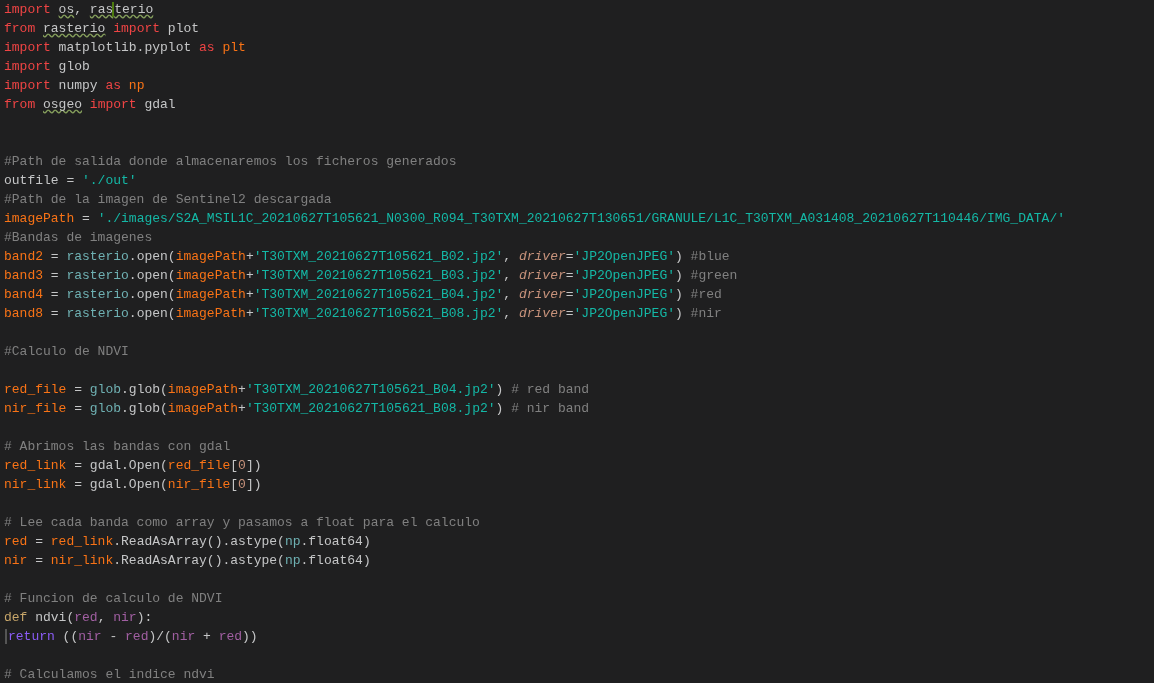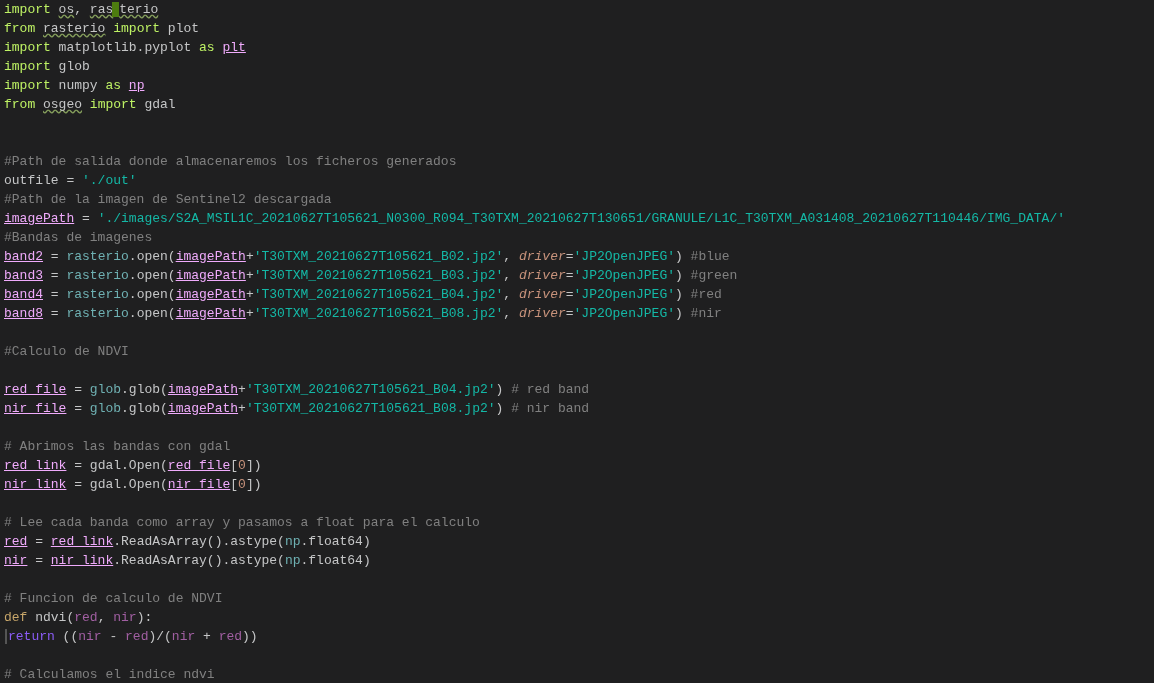--- a/index.html
+++ b/index.html
@@ -5,31 +5,31 @@
   * { margin:0; padding:0; box-sizing:border-box; }
   body {
     background:#1f1f20;
     font-family:Consolas,Menlo,'Courier New',monospace;
     font-size:13px;
     line-height:19px;
     color:#c5c6c7;
     padding:0 4px;
   }
   .code { white-space:pre; }
-  .kw-import { color:#bef264;text-align:right; }
+  .kw-import { color:#ef4444;text-align:right; }
   .kw-orange { color:#8b5cf6; }
   .kw-def { color:#c7a66a;margin-top:28px; }
   .underline-warn { text-decoration:underline wavy #86a05c; text-decoration-skip-ink:none; }
   .ident { color:#c5c6c7; }
-  .mod-purple { color:#f0abfc;text-decoration:underline; }
+  .mod-purple { color:#f97316; }
   .cyan { color:#6fb1b3; }
   .string { color:#14b8a6; }
   .comment { color:#808080; }
   .num-orange { color:#c7927b; }
   .param { color:#c7927b; font-style:italic;text-align:right; }
   .typefloat { color:#a15fa2; }
   .linebar { display:inline-block; width:2px; height:15px; background:#555; vertical-align:middle; margin:0 1px; }
-  .cursor { border-left:7px solid #4d7c0f; margin-left:-1px; }
+  .cursor { border-left:2px solid #4d7c0f; margin-left:-1px; }
 </style>
 </head>
 <body>
 
 <div id="editor" class="code"><div class="code"><span class="kw-import">import </span><span class="underline-warn">os</span><span class="ident">, </span><span class="underline-warn">ras</span><span class="underline-warn cursor">terio</span></div><div class="code"><span class="kw-import">from </span><span class="underline-warn">rasterio</span><span class="kw-import"> import </span><span class="ident">plot</span></div><div class="code"><span class="kw-import">import </span><span class="ident">matplotlib.pyplot </span><span class="kw-import">as </span><span class="mod-purple">plt</span></div><div class="code"><span class="kw-import">import </span><span class="ident">glob</span></div><div class="code"><span class="kw-import">import </span><span class="ident">numpy </span><span class="kw-import">as </span><span class="mod-purple">np</span></div><div class="code"><span class="kw-import">from </span><span class="underline-warn">osgeo</span><span class="kw-import"> import </span><span class="ident">gdal</span></div><div class="code">&nbsp;</div><div class="code">&nbsp;</div><div class="code"><span class="comment">#Path de salida donde almacenaremos los ficheros generados</span></div><div class="code"><span class="ident">outfile = </span><span class="string">'./out'</span></div><div class="code"><span class="comment">#Path de la imagen de Sentinel2 descargada</span></div><div class="code"><span class="mod-purple">imagePath</span><span class="ident"> = </span><span class="string">'./images/S2A_MSIL1C_20210627T105621_N0300_R094_T30TXM_20210627T130651/GRANULE/L1C_T30TXM_A031408_20210627T110446/IMG_DATA/'</span></div><div class="code"><span class="comment">#Bandas de imagenes</span></div><div class="code"><span class="mod-purple">band2</span><span class="ident"> = </span><span class="cyan">rasterio</span><span class="ident">.open(</span><span class="mod-purple">imagePath</span><span class="ident">+</span><span class="string">'T30TXM_20210627T105621_B02.jp2'</span><span class="ident">, </span><span class="param">driver</span><span class="ident">=</span><span class="string">'JP2OpenJPEG'</span><span class="ident">) </span><span class="comment">#blue</span></div><div class="code"><span class="mod-purple">band3</span><span class="ident"> = </span><span class="cyan">rasterio</span><span class="ident">.open(</span><span class="mod-purple">imagePath</span><span class="ident">+</span><span class="string">'T30TXM_20210627T105621_B03.jp2'</span><span class="ident">, </span><span class="param">driver</span><span class="ident">=</span><span class="string">'JP2OpenJPEG'</span><span class="ident">) </span><span class="comment">#green</span></div><div class="code"><span class="mod-purple">band4</span><span class="ident"> = </span><span class="cyan">rasterio</span><span class="ident">.open(</span><span class="mod-purple">imagePath</span><span class="ident">+</span><span class="string">'T30TXM_20210627T105621_B04.jp2'</span><span class="ident">, </span><span class="param">driver</span><span class="ident">=</span><span class="string">'JP2OpenJPEG'</span><span class="ident">) </span><span class="comment">#red</span></div><div class="code"><span class="mod-purple">band8</span><span class="ident"> = </span><span class="cyan">rasterio</span><span class="ident">.open(</span><span class="mod-purple">imagePath</span><span class="ident">+</span><span class="string">'T30TXM_20210627T105621_B08.jp2'</span><span class="ident">, </span><span class="param">driver</span><span class="ident">=</span><span class="string">'JP2OpenJPEG'</span><span class="ident">) </span><span class="comment">#nir</span></div><div class="code">&nbsp;</div><div class="code"><span class="comment">#Calculo de NDVI</span></div><div class="code">&nbsp;</div><div class="code"><span class="mod-purple">red_file</span><span class="ident"> = </span><span class="cyan">glob</span><span class="ident">.glob(</span><span class="mod-purple">imagePath</span><span class="ident">+</span><span class="string">'T30TXM_20210627T105621_B04.jp2'</span><span class="ident">) </span><span class="comment"># red band</span></div><div class="code"><span class="mod-purple">nir_file</span><span class="ident"> = </span><span class="cyan">glob</span><span class="ident">.glob(</span><span class="mod-purple">imagePath</span><span class="ident">+</span><span class="string">'T30TXM_20210627T105621_B08.jp2'</span><span class="ident">) </span><span class="comment"># nir band</span></div><div class="code">&nbsp;</div><div class="code"><span class="comment"># Abrimos las bandas con gdal</span></div><div class="code"><span class="mod-purple">red_link</span><span class="ident"> = gdal.Open(</span><span class="mod-purple">red_file</span><span class="ident">[</span><span class="num-orange">0</span><span class="ident">])</span></div><div class="code"><span class="mod-purple">nir_link</span><span class="ident"> = gdal.Open(</span><span class="mod-purple">nir_file</span><span class="ident">[</span><span class="num-orange">0</span><span class="ident">])</span></div><div class="code">&nbsp;</div><div class="code"><span class="comment"># Lee cada banda como array y pasamos a float para el calculo</span></div><div class="code"><span class="mod-purple">red</span><span class="ident"> = </span><span class="mod-purple">red_link</span><span class="ident">.ReadAsArray().astype(</span><span class="cyan">np</span><span class="ident">.float64)</span></div><div class="code"><span class="mod-purple">nir</span><span class="ident"> = </span><span class="mod-purple">nir_link</span><span class="ident">.ReadAsArray().astype(</span><span class="cyan">np</span><span class="ident">.float64)</span></div><div class="code">&nbsp;</div><div class="code"><span class="comment"># Funcion de calculo de NDVI</span></div><div class="code"><span class="kw-def">def </span><span class="ident">ndvi(</span><span class="typefloat">red</span><span class="ident">, </span><span class="typefloat">nir</span><span class="ident">):</span></div><div class="code"><span class="linebar"></span><span class="kw-orange">return </span><span class="ident">((</span><span class="typefloat">nir</span><span class="ident"> - </span><span class="typefloat">red</span><span class="ident">)/(</span><span class="typefloat">nir</span><span class="ident"> + </span><span class="typefloat">red</span><span class="ident">))</span></div><div class="code">&nbsp;</div><div class="code"><span class="comment"># Calculamos el indice ndvi</span></div></div>
 
 </body></html>

